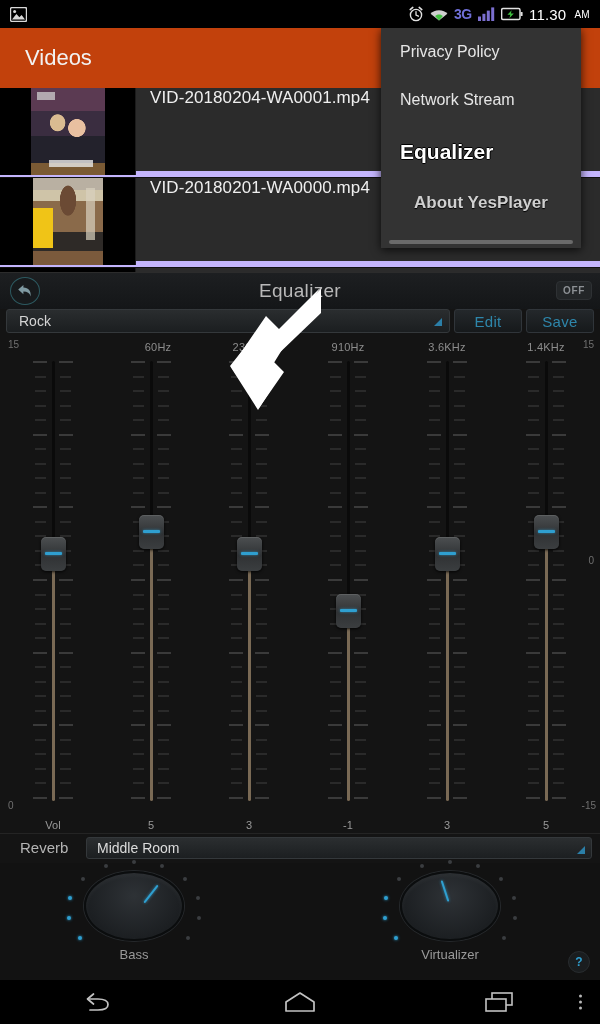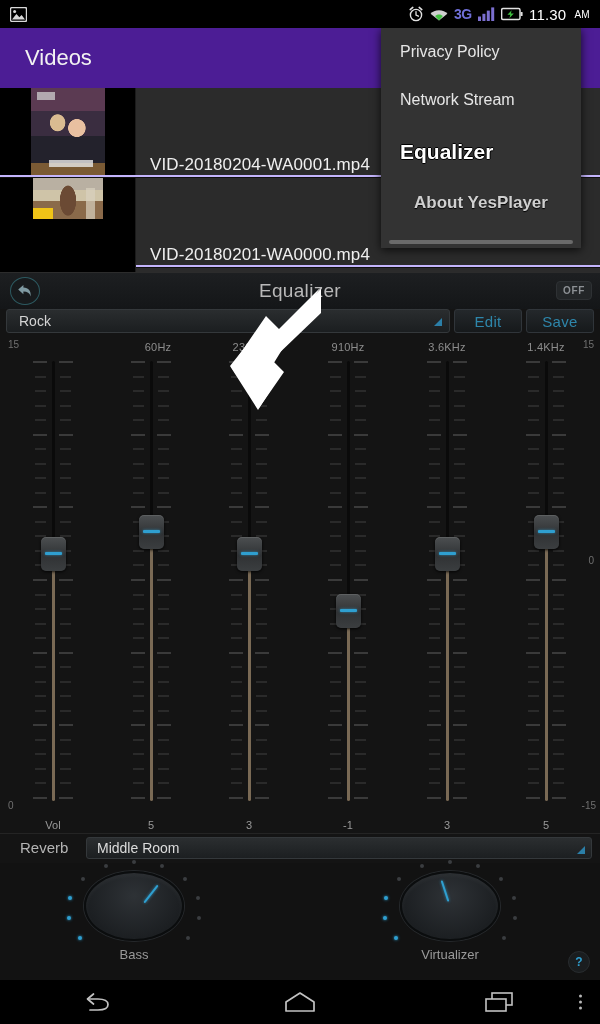--- a/index.html
+++ b/index.html
@@ -21,27 +21,27 @@
   .sb-right { margin-left:auto; display:flex; align-items:center; gap:6px; padding-right:10px; }
   .sb-icon { display:inline-flex; align-items:center; justify-content:center; }
   .sb-time { font-size:15px; color:#fff; letter-spacing:.2px; }
   .sb-ampm { font-size:10px; color:#fff; margin-left:2px; letter-spacing:.3px; }
   .sb-3g { color:#6f6fd8; font-size:14px; font-weight:600; letter-spacing:-.3px; }
 
   
   #videos-screen { position:absolute; left:0; top:28px; width:600px; height:250px; background:#111; z-index:5; }
   #videos-actionbar {
     position:absolute; left:0; top:0; width:600px; height:60px;
-    background:#4c1d95; display:flex; align-items:center;
+    background:#c2410c; display:flex; align-items:center;
   }
   #videos-title { font-size:22px; color:#f2f2f2; padding-left:25px; font-weight:400; }
   .video-row {
     position:absolute; left:0; width:600px; height:89px;
-    background:#2b2b2b; display:flex; align-items:flex-end;
-    border-bottom:2px solid #c4b5fd;
+    background:#2b2b2b; display:flex; align-items:flex-start;
+    border-bottom:6px solid #c4b5fd;
   }
   .video-row.r0 { top:60px; }
   .video-row.r1 { top:150px; }
   .video-row.r2 { top:240px; height:40px; }
   .video-thumb {
     width:136px; height:87px; background:#000; flex:0 0 auto;
     position:relative; overflow:hidden; border-right:1px solid #1b1b1b;
   }
   .video-name { font-size:17px; color:#efefef; padding-left:14px; letter-spacing:.1px; }
 

